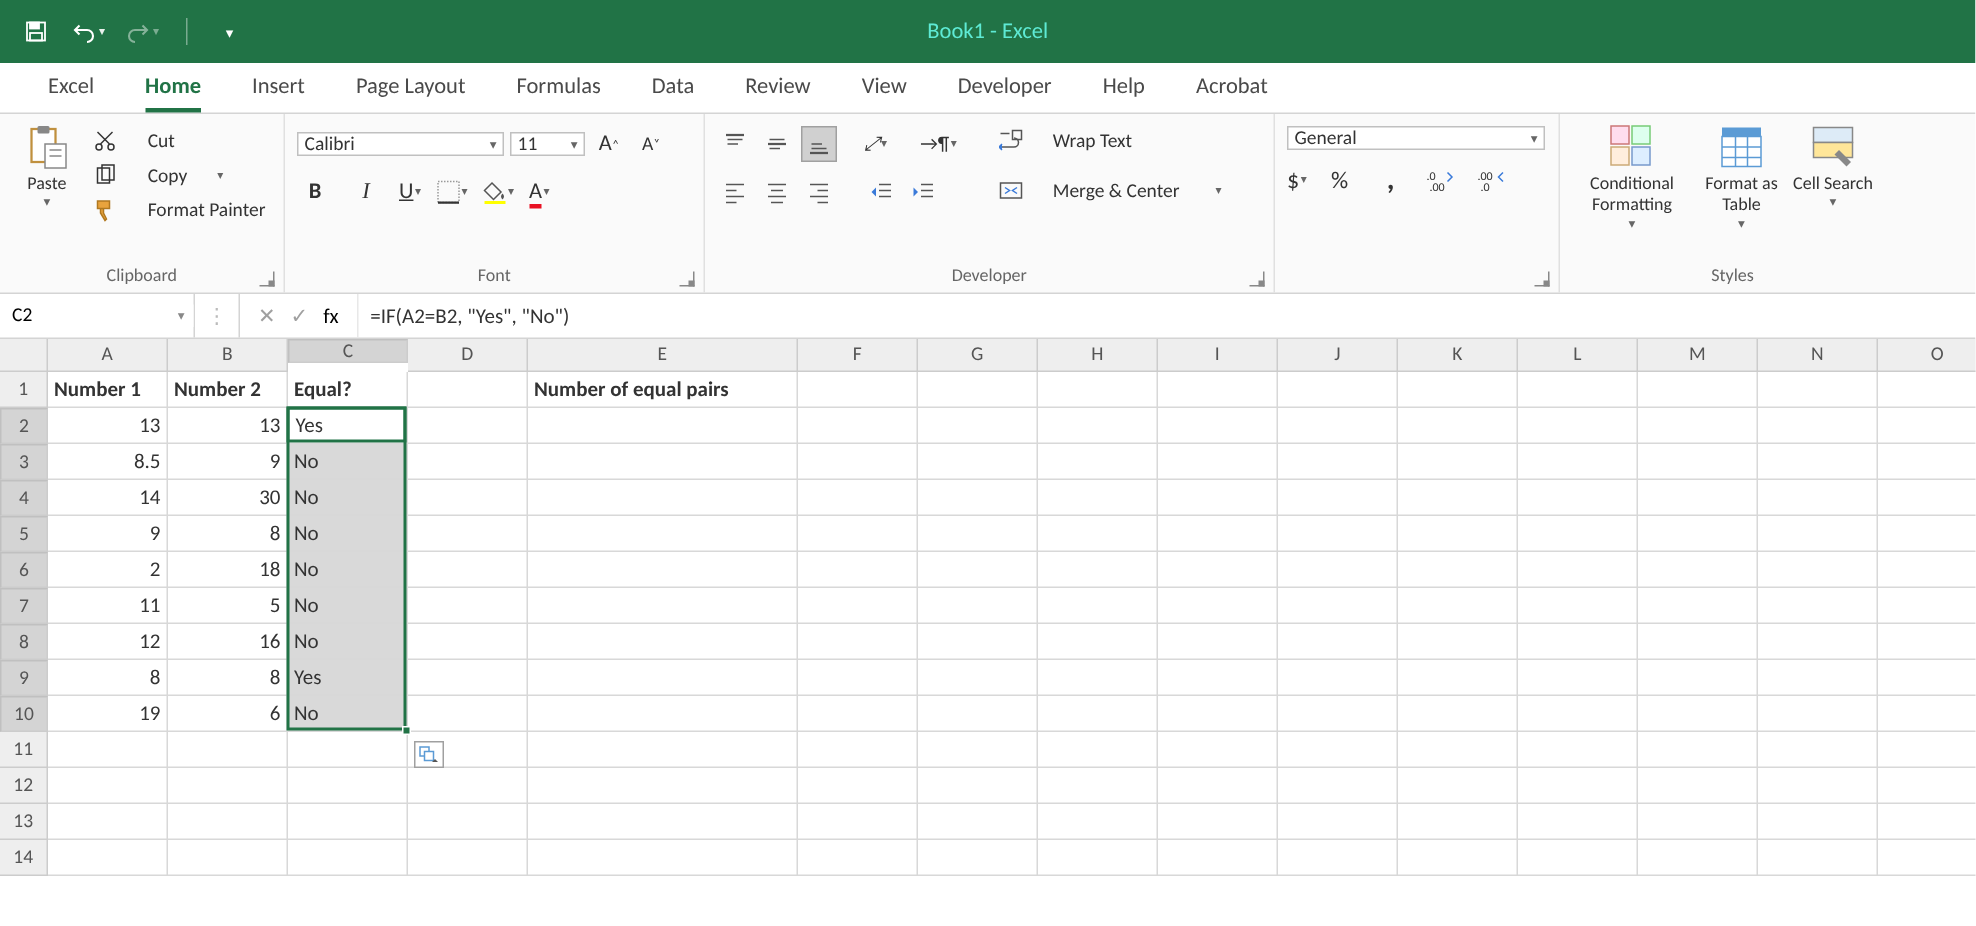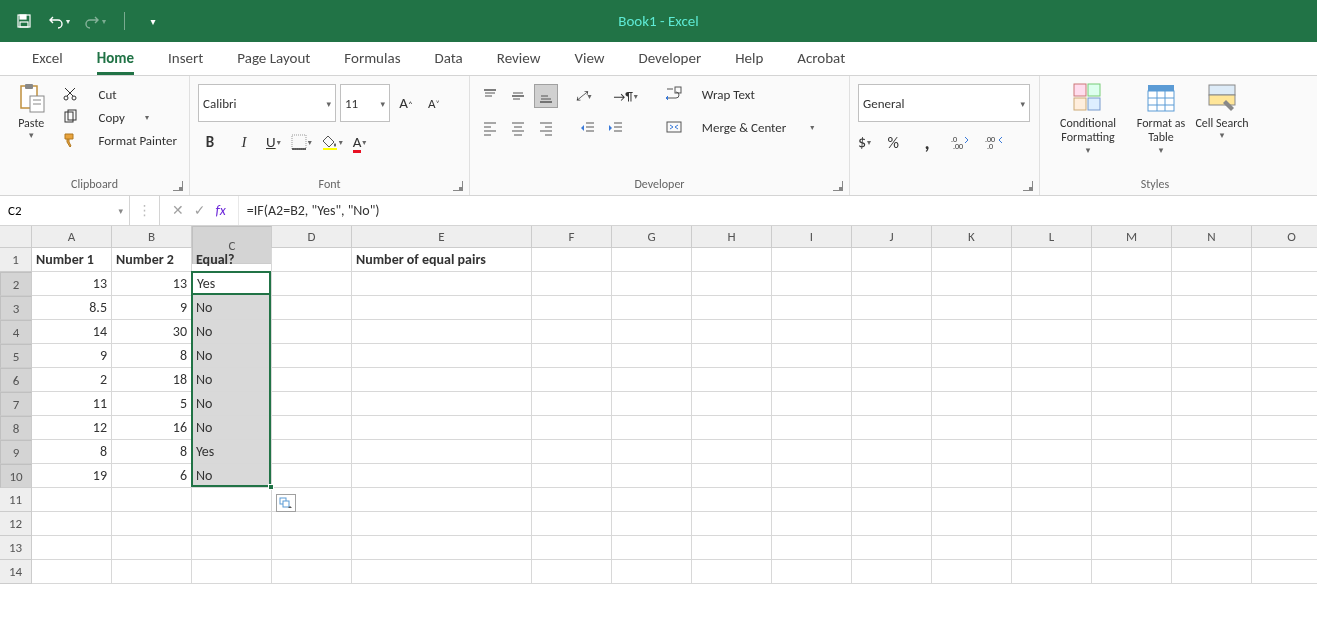--- a/index.html
+++ b/index.html
@@ -33,36 +33,36 @@
 .dbl { position:absolute; right:6px; bottom:4px; width:10px; height:10px; border:1px solid #888; border-left:none; border-top:none; cursor:pointer; }
 .dbl::after { content:""; position:absolute; right:-1px; bottom:-1px; width:4px; height:4px; background:#888; }
 
 .bigbtn { display:flex; flex-direction:column; align-items:center; width:54px; padding:2px 0; cursor:pointer; text-align:center; line-height:1.2; font-size:12px; }
 .bigbtn .ic { width:32px; height:32px; display:flex; align-items:center; justify-content:center; margin-bottom:2px; }
 .bigbtn .chev { font-size:9px; color:#666; }
 .col { display:flex; flex-direction:column; gap:3px; }
 .smbtn { display:flex; align-items:center; gap:20px; padding:2px 4px; cursor:pointer; font-size:13px; white-space:nowrap; }
 .smbtn svg, .smbtn .ic { width:16px; height:16px; flex-shrink:0; }
 .row { display:flex; align-items:center; gap:4px; }
-.sel { border:1px solid #c0c0c0; background:#fff; height:38px; display:flex; align-items:center; padding:0 4px; font-size:13px; cursor:pointer; }
+.sel { border:1px solid #c0c0c0; background:#fff; height:16px; display:flex; align-items:center; padding:0 4px; font-size:13px; cursor:pointer; }
 .sel .dd { margin-left:auto; font-size:9px; color:#666; padding-left:6px; }
 .iconbtn { width:24px; height:24px; display:flex; align-items:center; justify-content:center; cursor:pointer; }
 .iconbtn.sel-state { background:#d0d0d0; border:1px solid #a0a0a0; }
 .splitdd { display:flex; align-items:center; cursor:pointer; }
 .splitdd .chev { font-size:8px; margin-left:1px; color:#666; }
 
 
 .fbar { height:30px; display:flex; align-items:stretch; border-bottom:1px solid #d4d4d4; background:#fff; }
 .namebox { width:130px; border-right:1px solid #d4d4d4; display:flex; align-items:center; position:relative; }
 .namebox input { border:none; width:100%; padding:0 8px; font-size:13px; outline:none; }
 .namebox .dd { position:absolute; right:6px; font-size:9px; color:#888; cursor:pointer; }
 .fx-spacer { width:30px; border-right:1px solid #d4d4d4; display:flex; align-items:center; justify-content:center; }
 .fx-ctrl { display:flex; align-items:center; gap:10px; padding:0 12px; border-right:1px solid #e8e8e8; color:#a0a0a0; }
 .fx-ctrl span { cursor:pointer; font-size:14px; }
-.fx-ctrl .fx { font-style:italic; color:#6d28d9; }
+.fx-ctrl .fx { color:#000000; }
 .formula { flex:1; display:flex; align-items:center; padding:0 8px; font-size:14px; }
 
 
 .sheet { position:relative; }
 .corner { position:absolute; left:0; top:0; width:32px; height:22px; background:#eee; border-right:1px solid #ccc; border-bottom:1px solid #ccc; cursor:pointer; }
 .colhdrs { position:absolute; left:32px; top:0; height:22px; display:flex; }
 .ch { border-right:1px solid #ccc; border-bottom:1px solid #ccc; background:#eee; display:flex; align-items:center; justify-content:center; font-size:13px; color:#555; cursor:pointer; }
 .ch.sel { background:#d4d4d4; }
 .rowhdrs { position:absolute; left:0; top:22px; width:32px; }
 .rh { height:24px; border-right:1px solid #ccc; border-bottom:1px solid #ccc; background:#eee; display:flex; align-items:center; justify-content:center; font-size:13px; color:#555; cursor:pointer; }

